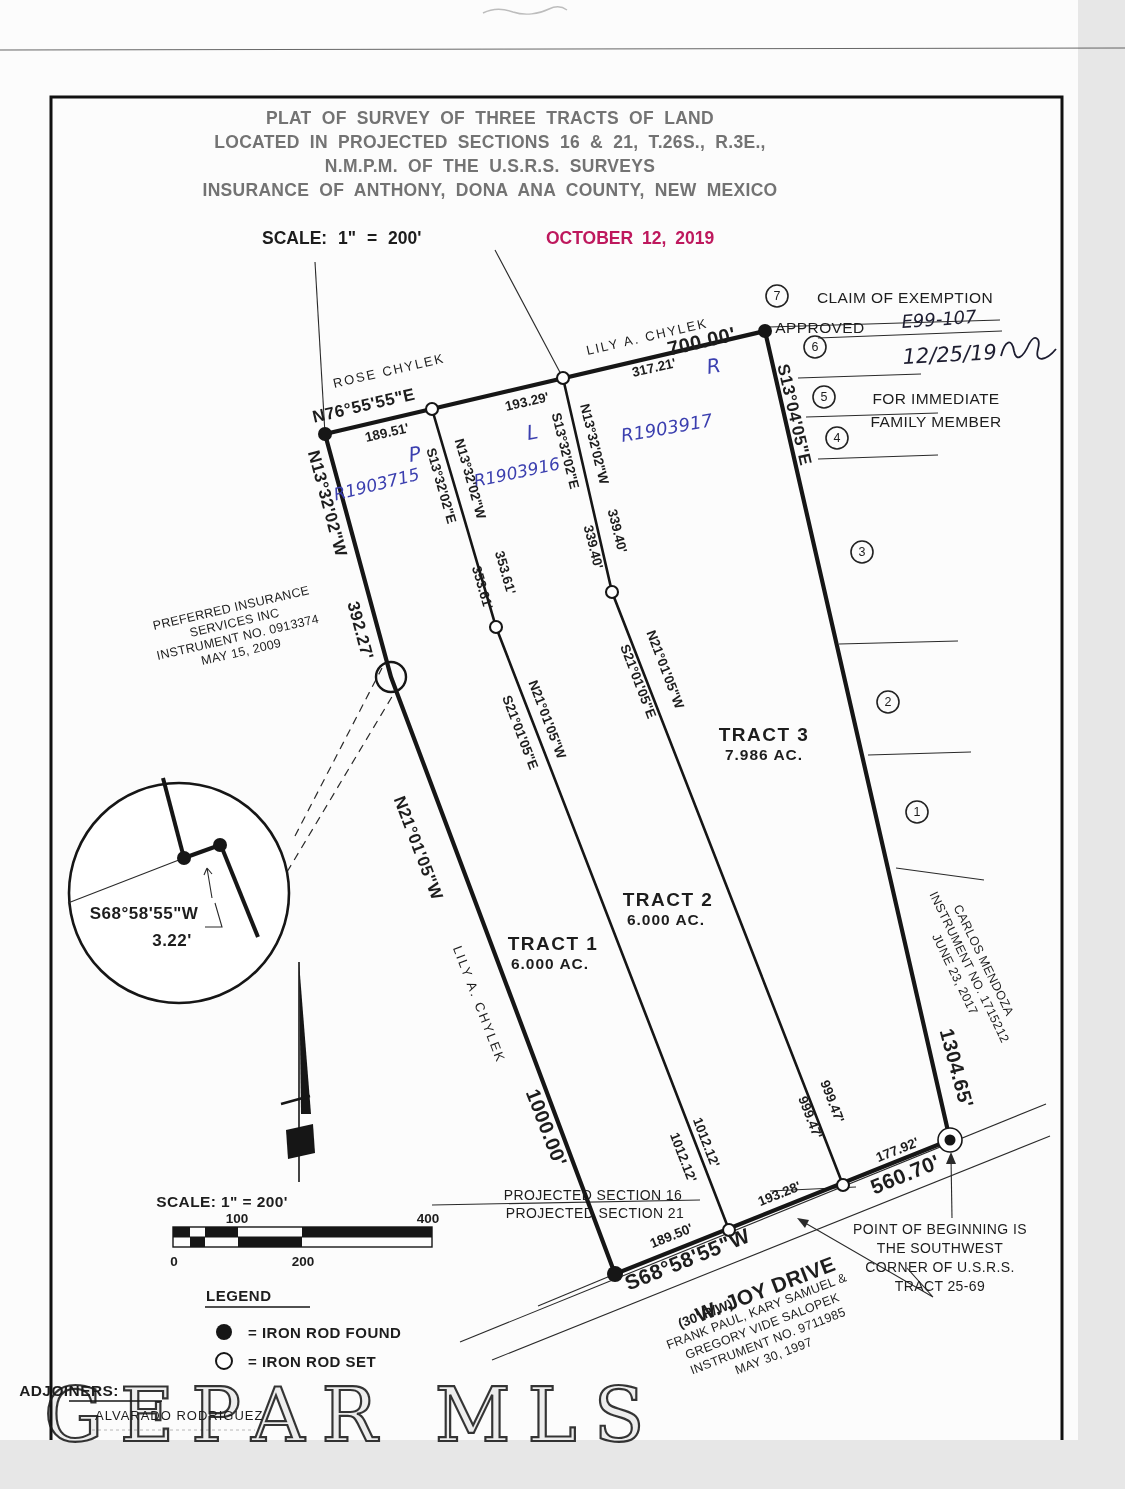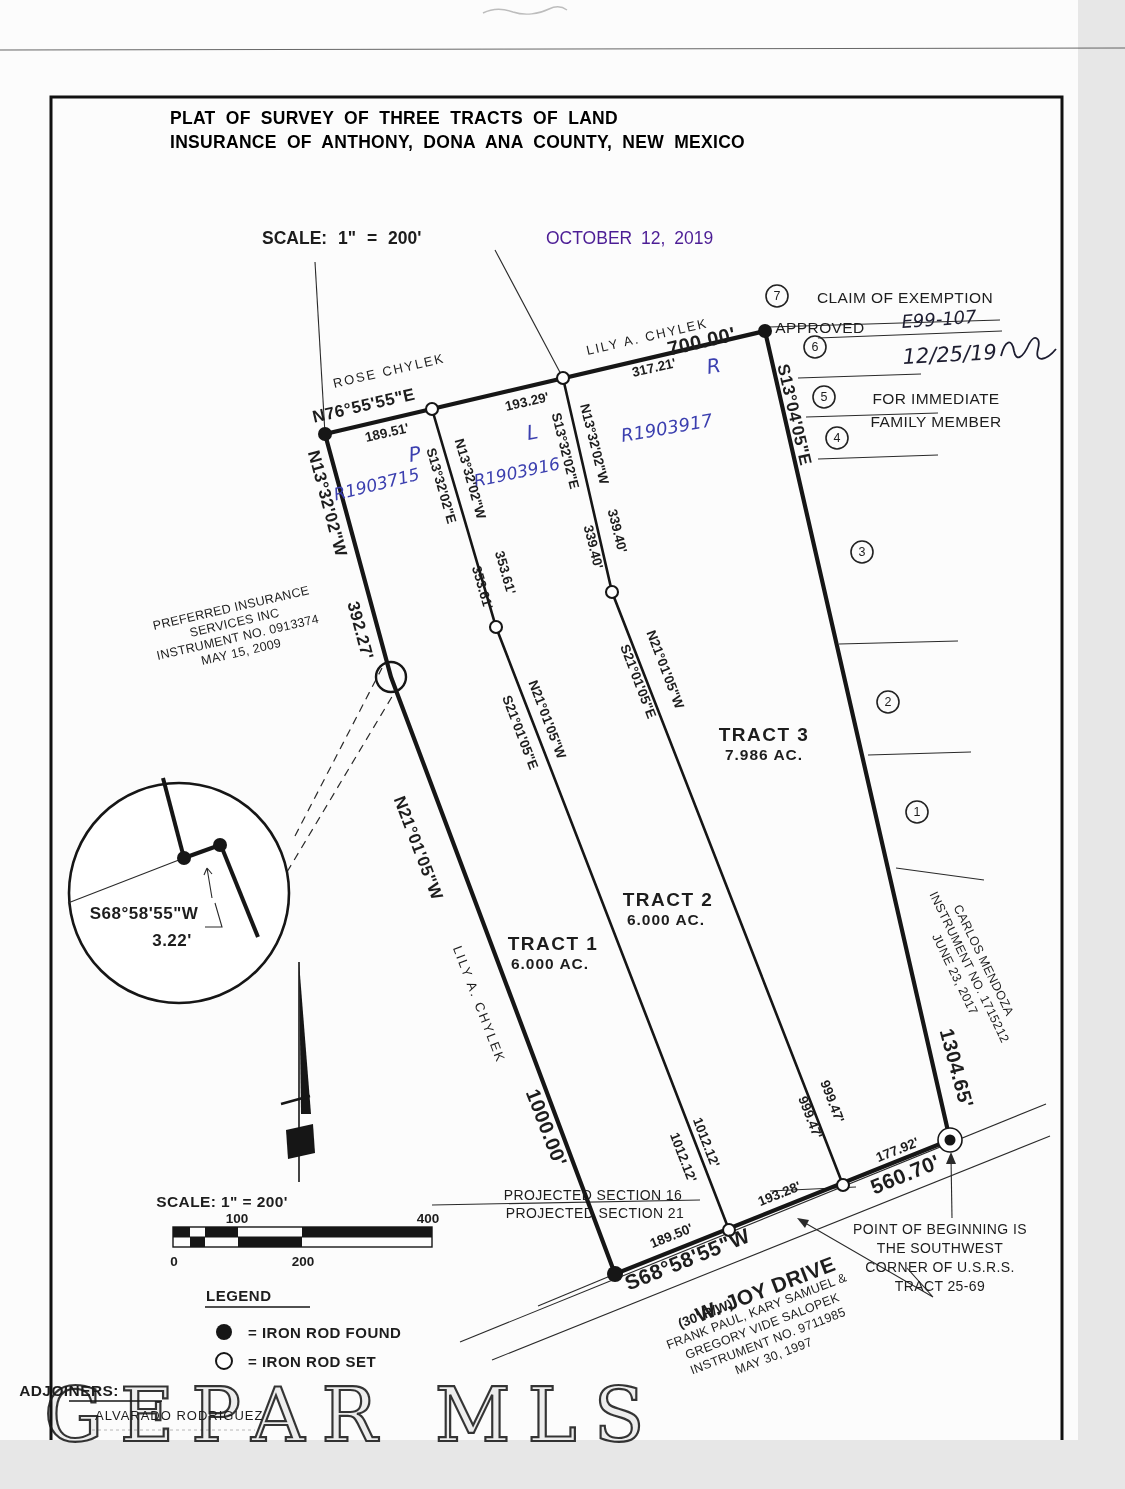--- a/index.html
+++ b/index.html
@@ -5,25 +5,25 @@
   html,body{margin:0;padding:0;}
   body{
     width:1125px;height:1489px;position:relative;
     background:#e7e7e7;
     font-family:"Liberation Sans",sans-serif;
     overflow:hidden;
   }
   #scan-page{position:absolute;left:0;top:0;width:1078px;height:1440px;background:#fcfcfc;}
   #plat-svg{position:absolute;left:0;top:0;}
   
-  #title-block{position:absolute;left:170px;top:106px;width:640px;text-align:left;
-    font-weight:bold;font-size:17.5px;line-height:24px;color:#000000;
+  #title-block{position:absolute;left:170px;top:106px;width:640px;text-align:center;
+    font-weight:bold;font-size:17.5px;line-height:24px;color:#737373;
     letter-spacing:.3px;word-spacing:5px;white-space:nowrap;}
   #title-scale{position:absolute;left:262px;top:228px;font-weight:bold;font-size:17.5px;color:#1c1c1c;word-spacing:6px;white-space:nowrap;}
-  #title-date{position:absolute;left:546px;top:228px;font-weight:normal;font-size:17.5px;color:#4c1d95;word-spacing:4px;white-space:nowrap;}
+  #title-date{position:absolute;left:546px;top:228px;font-weight:bold;font-size:17.5px;color:#be185d;word-spacing:4px;white-space:nowrap;}
   
   #watermark{position:absolute;left:4px;top:1378px;
     font-family:"DejaVu Serif",serif;font-size:74px;line-height:74px;
     letter-spacing:17px;white-space:nowrap;
     color:rgba(40,40,40,0.07);
     margin-left:40px;
     -webkit-text-stroke:2.2px rgba(25,25,25,0.88);}
   
   svg text{font-family:"Liberation Sans",sans-serif;fill:#1d1d1d;}
   .tA{font-size:13.5px;font-weight:bold;text-anchor:middle;}
@@ -49,20 +49,22 @@
   .mon{fill:#161616;}
   .circ{fill:#fff;stroke:#161616;stroke-width:2.1;}
 </style>
 </head>
 <body>
 
 <div id="scan-page"></div>
 
 <div id="title-block">
   <div>PLAT OF SURVEY OF THREE TRACTS OF LAND</div>
+  <div>LOCATED IN PROJECTED SECTIONS 16 &amp; 21, T.26S., R.3E.,</div>
+  <div>N.M.P.M. OF THE U.S.R.S. SURVEYS</div>
   <div>INSURANCE OF ANTHONY, DONA ANA COUNTY, NEW MEXICO</div>
 </div>
 <div id="title-scale">SCALE:  1" = 200'</div>
 <div id="title-date">OCTOBER 12, 2019</div>
 
 <svg id="plat-svg" width="1125" height="1489" viewBox="0 0 1125 1489">
 
   <line class="vthin" x1="0" y1="50" x2="1125" y2="48" stroke="#d7d7d7"></line>
   <path d="M 483,13 c 12,-6 22,-4 30,-1 c 12,4 26,2 36,-3 c 8,-4 14,-2 18,1" stroke="#bdbdbd" stroke-width="1.4" fill="none"></path>
 

